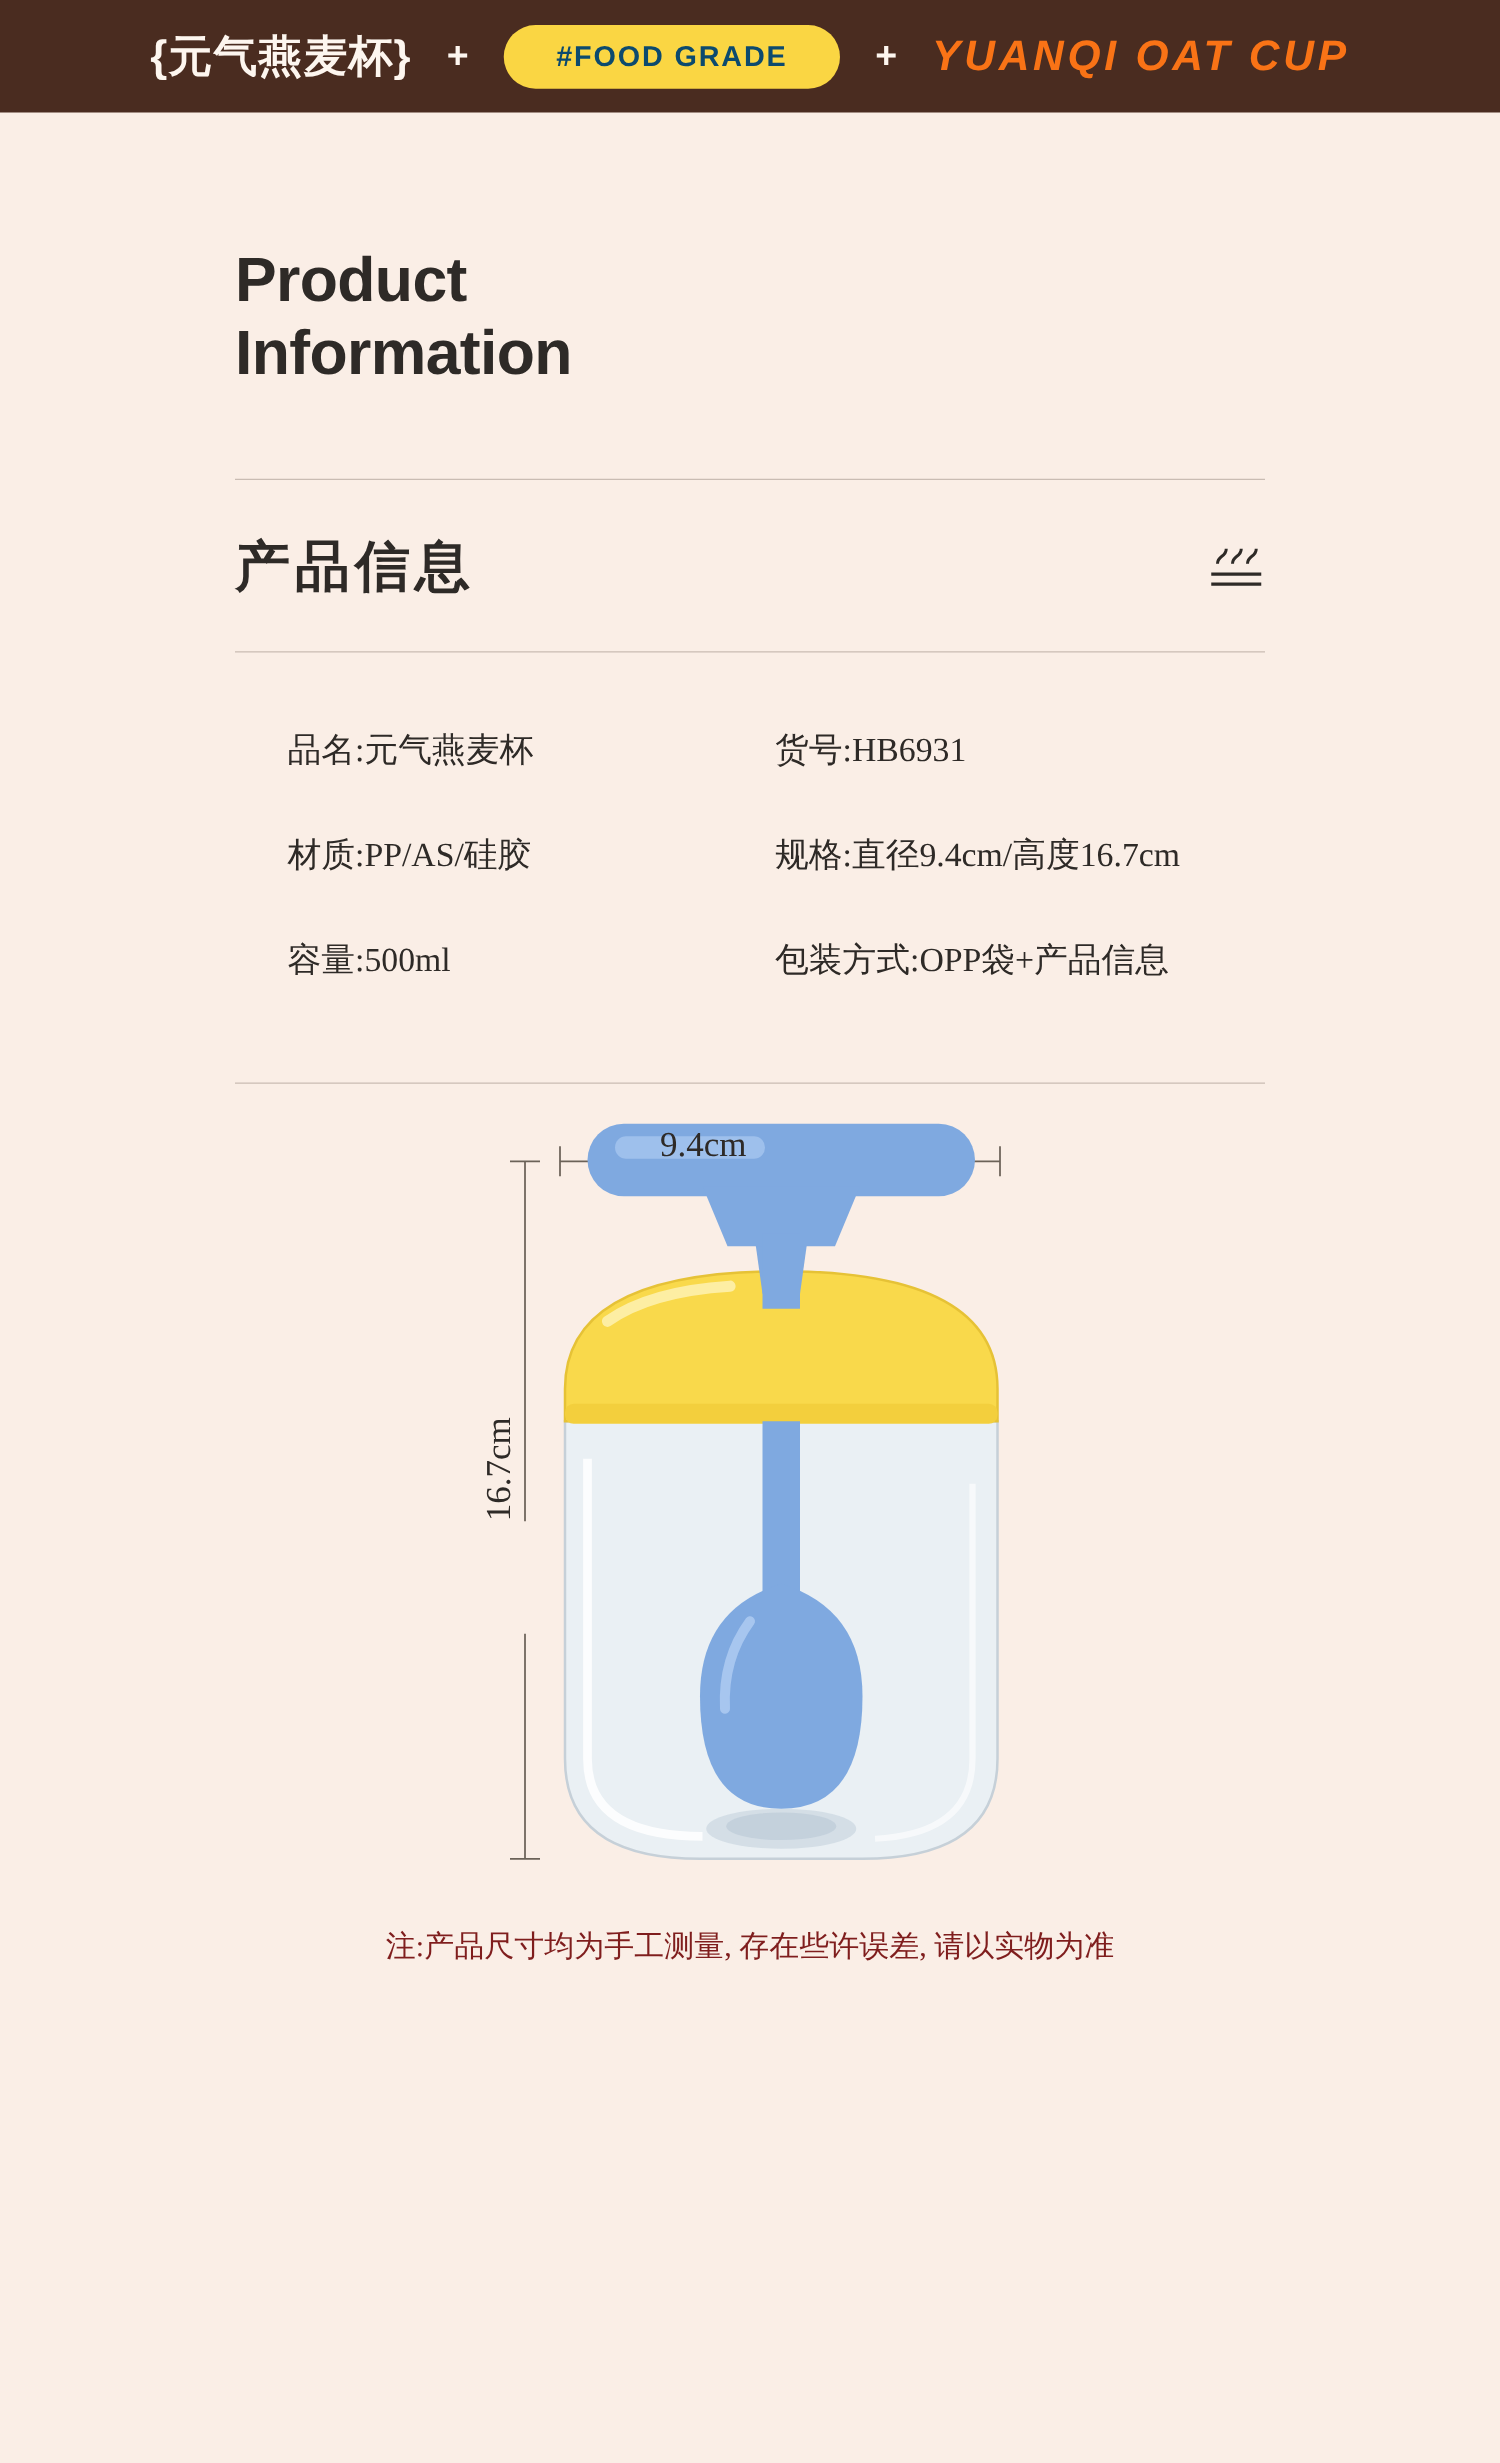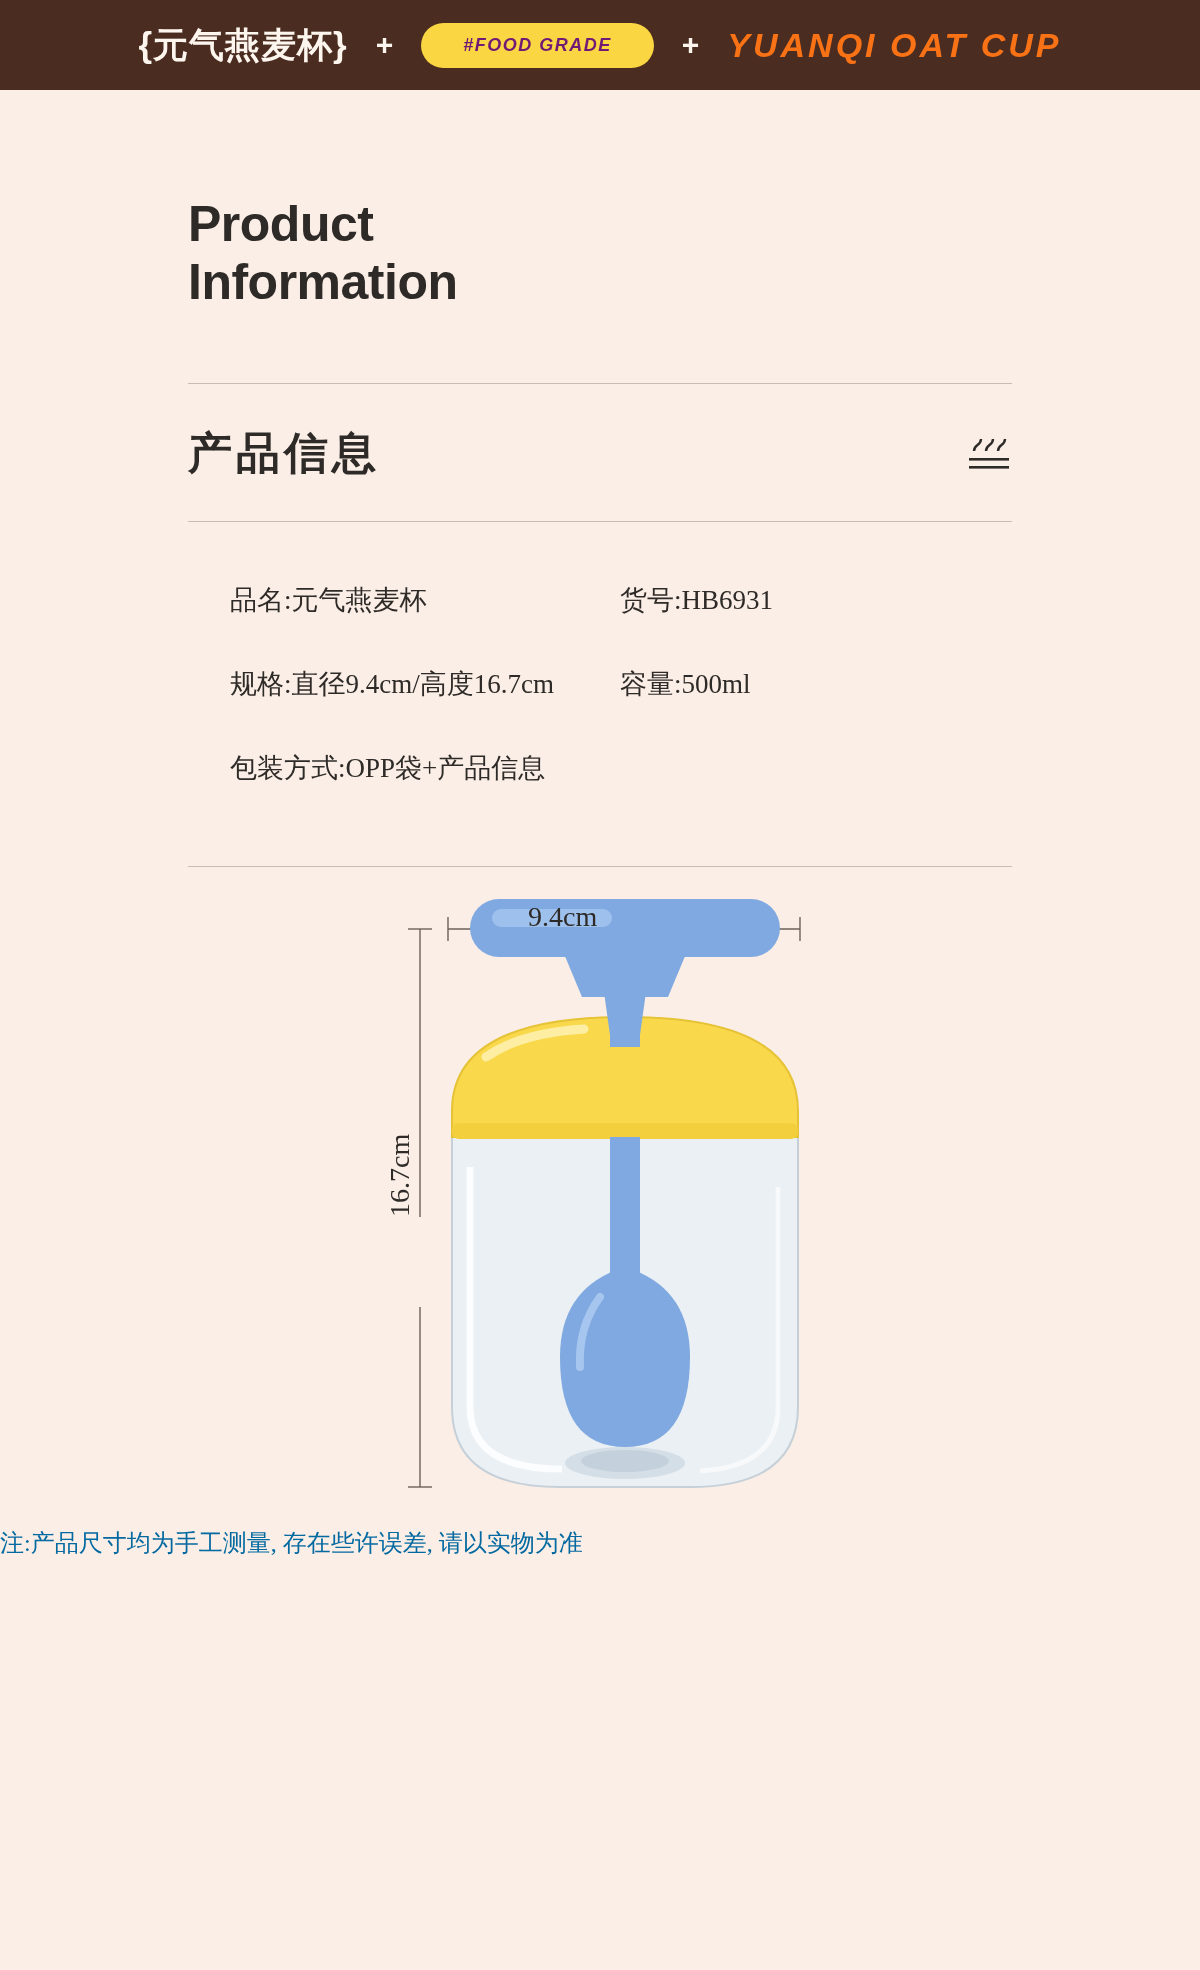--- a/index.html
+++ b/index.html
@@ -28,27 +28,26 @@
     font-weight: 700;
     letter-spacing: 1px;
   }
   .topbar .plus {
     color: #fdf6ef;
     font-size: 30px;
     font-weight: 700;
   }
   .topbar .badge {
     background: #fad643;
-    color: #701a75;
-    font-size: 18px;
+    color: #0c4a6e;
+    font-size: 23px;
     font-weight: 700;
     letter-spacing: 1.5px;
     border-radius: 40px;
     padding: 12px 42px;
-    font-style: italic;
   }
   .topbar .brand-en {
     color: #f97316;
     font-size: 34px;
     font-weight: 700;
     letter-spacing: 3px;
     font-style: italic;
   }
 
   
@@ -124,23 +123,25 @@
     left: 384px;
     top: 330px;
     font-size: 28px;
     color: #2e2a27;
     font-family: "Liberation Serif", serif;
     transform: rotate(-90deg);
     transform-origin: left top;
     white-space: nowrap;
   }
   .note {
+    text-align: center;
     font-size: 24px;
-    color: #0369a1;
-    font-family: "Liberation Serif", serif;
+    color: #7f1d1d;
+    font-family: "Liberation Serif", serif;
+    margin-top: 14px;
   }
   svg.product { position: absolute; left: 0; top: 0; }
 </style>
 </head>
 <body>
 
 <div class="topbar">
   <span class="brand-cn">{元气燕麦杯}</span>
   <span class="plus">+</span>
   <span class="badge">#FOOD GRADE</span>
@@ -173,20 +174,23 @@
   <div class="rule" style="margin-top:0"></div>
 
   <div class="specs">
     <div class="spec-item">
       <span class="k">品名</span>:<span class="v">元气燕麦杯</span>
     </div>
     <div class="spec-item">
       <span class="k">货号</span>:<span class="v">HB6931</span>
     </div>
     <div class="spec-item">
+      <span class="k">材质</span>:<span class="v">PP/AS/硅胶</span>
+    </div>
+    <div class="spec-item">
       <span class="k">规格</span>:<span class="v">直径9.4cm/高度16.7cm</span>
     </div>
     <div class="spec-item">
       <span class="k">容量</span>:<span class="v">500ml</span>
     </div>
     <div class="spec-item">
       <span class="k">包装方式</span>:<span class="v">OPP袋+产品信息</span>
     </div>
   </div>
 

